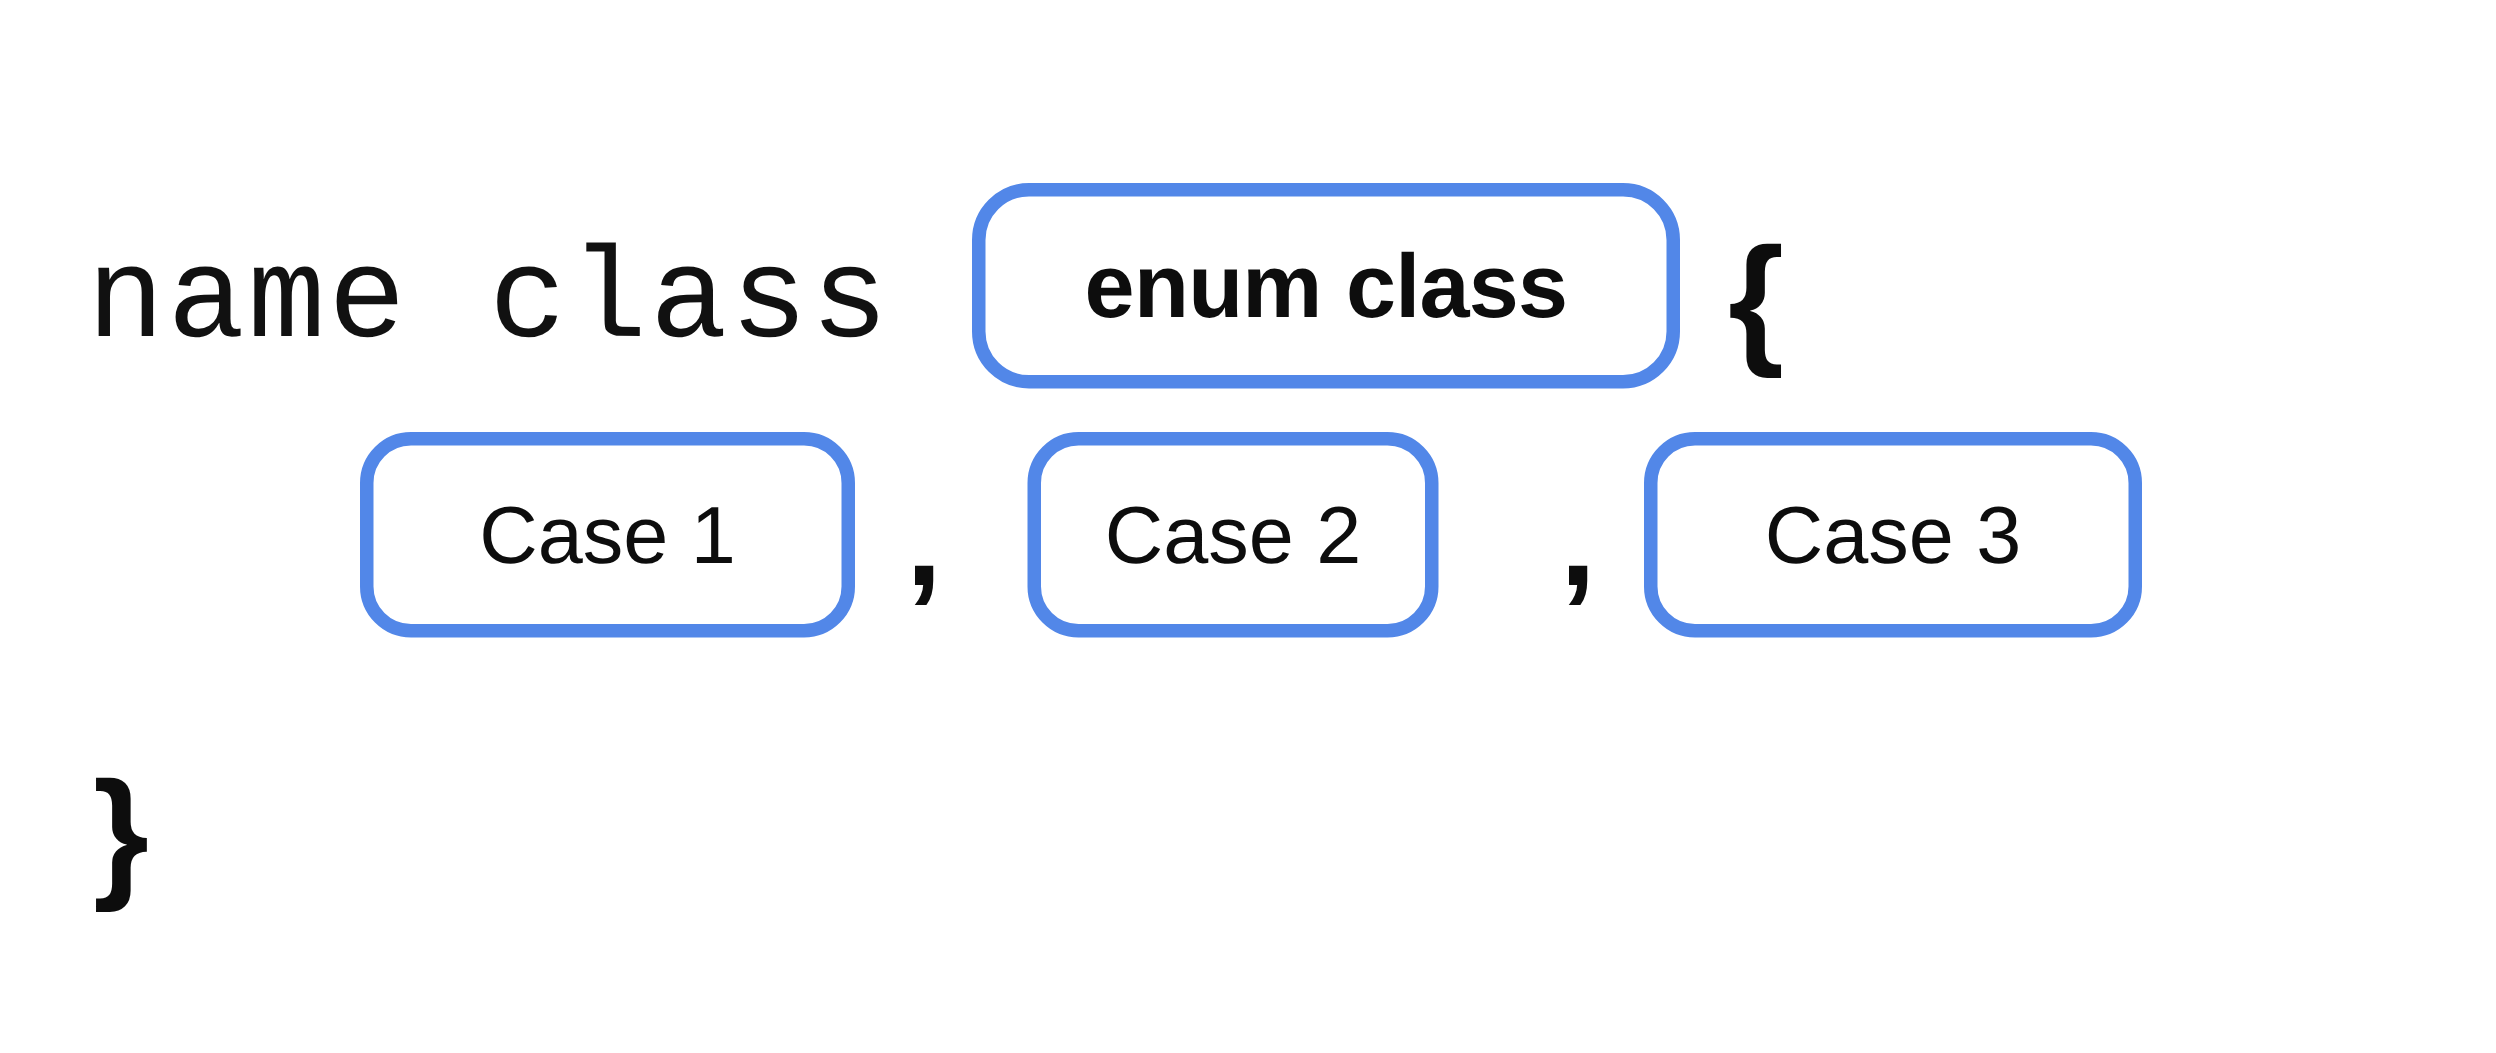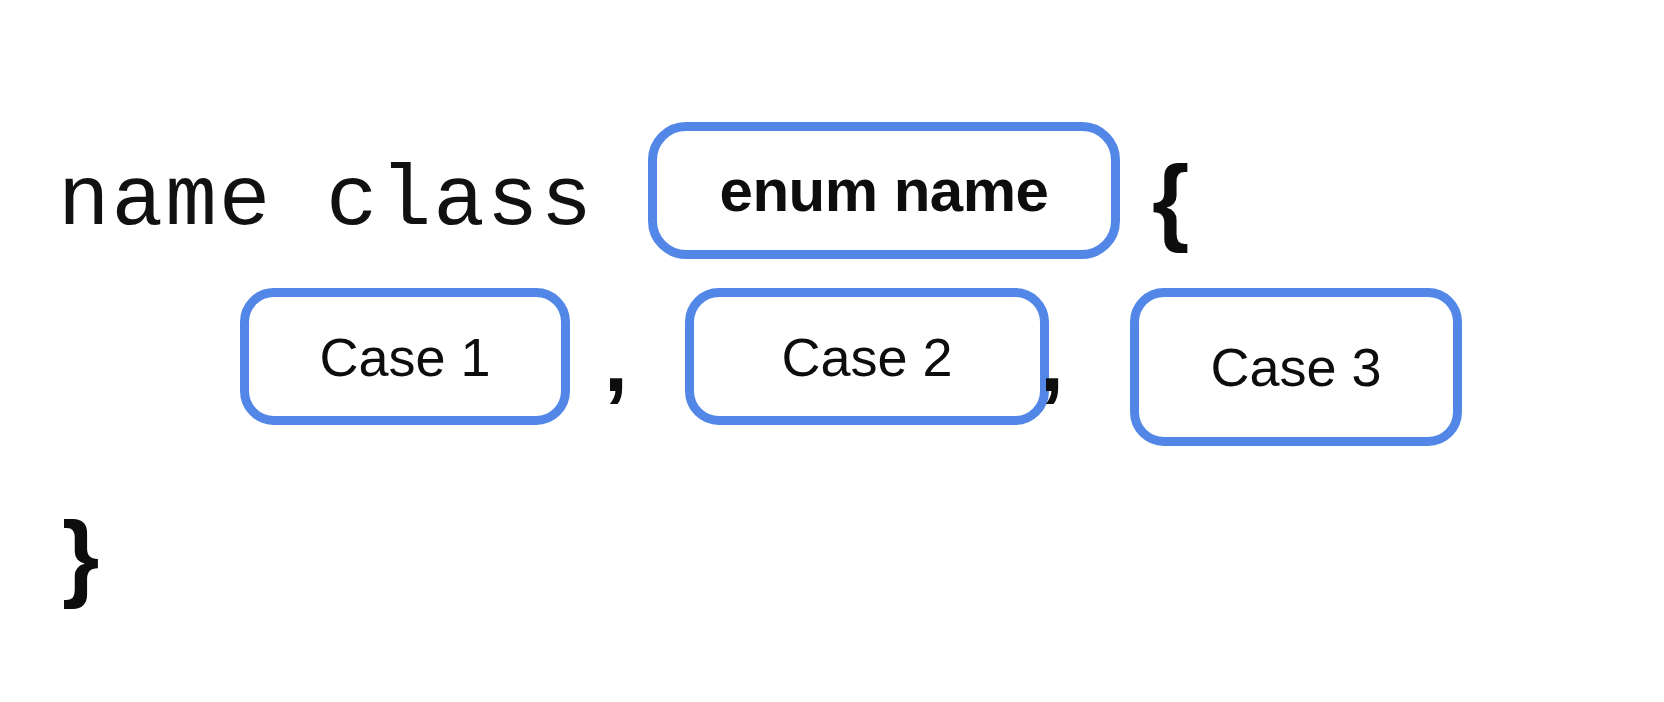--- a/index.html
+++ b/index.html
@@ -78,38 +78,38 @@
   }
   .slot-case .slot-label {
     font-weight: 400;
     font-size: 54px;
     letter-spacing: 0px;
   }
 
   
   #slot-enum-name { left: 648px;  top: 122px; width: 472px; height: 137px; border-radius: 38px; }
   #slot-case-1    { left: 240px;  top: 288px; width: 330px; height: 137px; }
-  #slot-case-2    { left: 685px;  top: 288px; width: 364px; height: 137px; }
-  #slot-case-3    { left: 1130px; top: 288px; width: 332px; height: 158px; }
+  #slot-case-2    { left: 685px;  top: 288px; width: 274px; height: 137px; }
+  #slot-case-3    { left: 1096px; top: 288px; width: 332px; height: 137px; }
 
   #kw-enum-class  { left: 58px;   top: 158px; }
   #brace-open     { left: 1152px; top: 152px; }
   #brace-close    { left: 62px;   top: 508px; }
   #comma-1        { left: 604px;  top: 318px; }
   #comma-2        { left: 1040px; top: 318px; }
 </style>
 </head>
 <body style="background: rgb(255, 255, 255);">
 
 <div id="canvas" style="background: rgb(255, 255, 255);">
 
   <div class="abs code-keyword" id="kw-enum-class" style="color: rgb(17, 17, 17);">name class</div>
 
   <div class="abs slot slot-name" id="slot-enum-name" style="border-color: rgb(82, 135, 232); background: rgb(255, 255, 255);">
-    <span class="slot-label" style="color: rgb(13, 13, 13);">enum name</span>
+    <span class="slot-label" style="color: rgb(13, 13, 13);">enum class</span>
   </div>
 
   <div class="abs punct" id="brace-open" style="color: rgb(13, 13, 13);">{</div>
 
   <div class="abs slot slot-case" id="slot-case-1" style="border-color: rgb(82, 135, 232); background: rgb(255, 255, 255);">
     <span class="slot-label" style="color: rgb(13, 13, 13);">Case 1</span>
   </div>
 
   <div class="abs punct comma" id="comma-1" style="color: rgb(13, 13, 13);">,</div>
 

